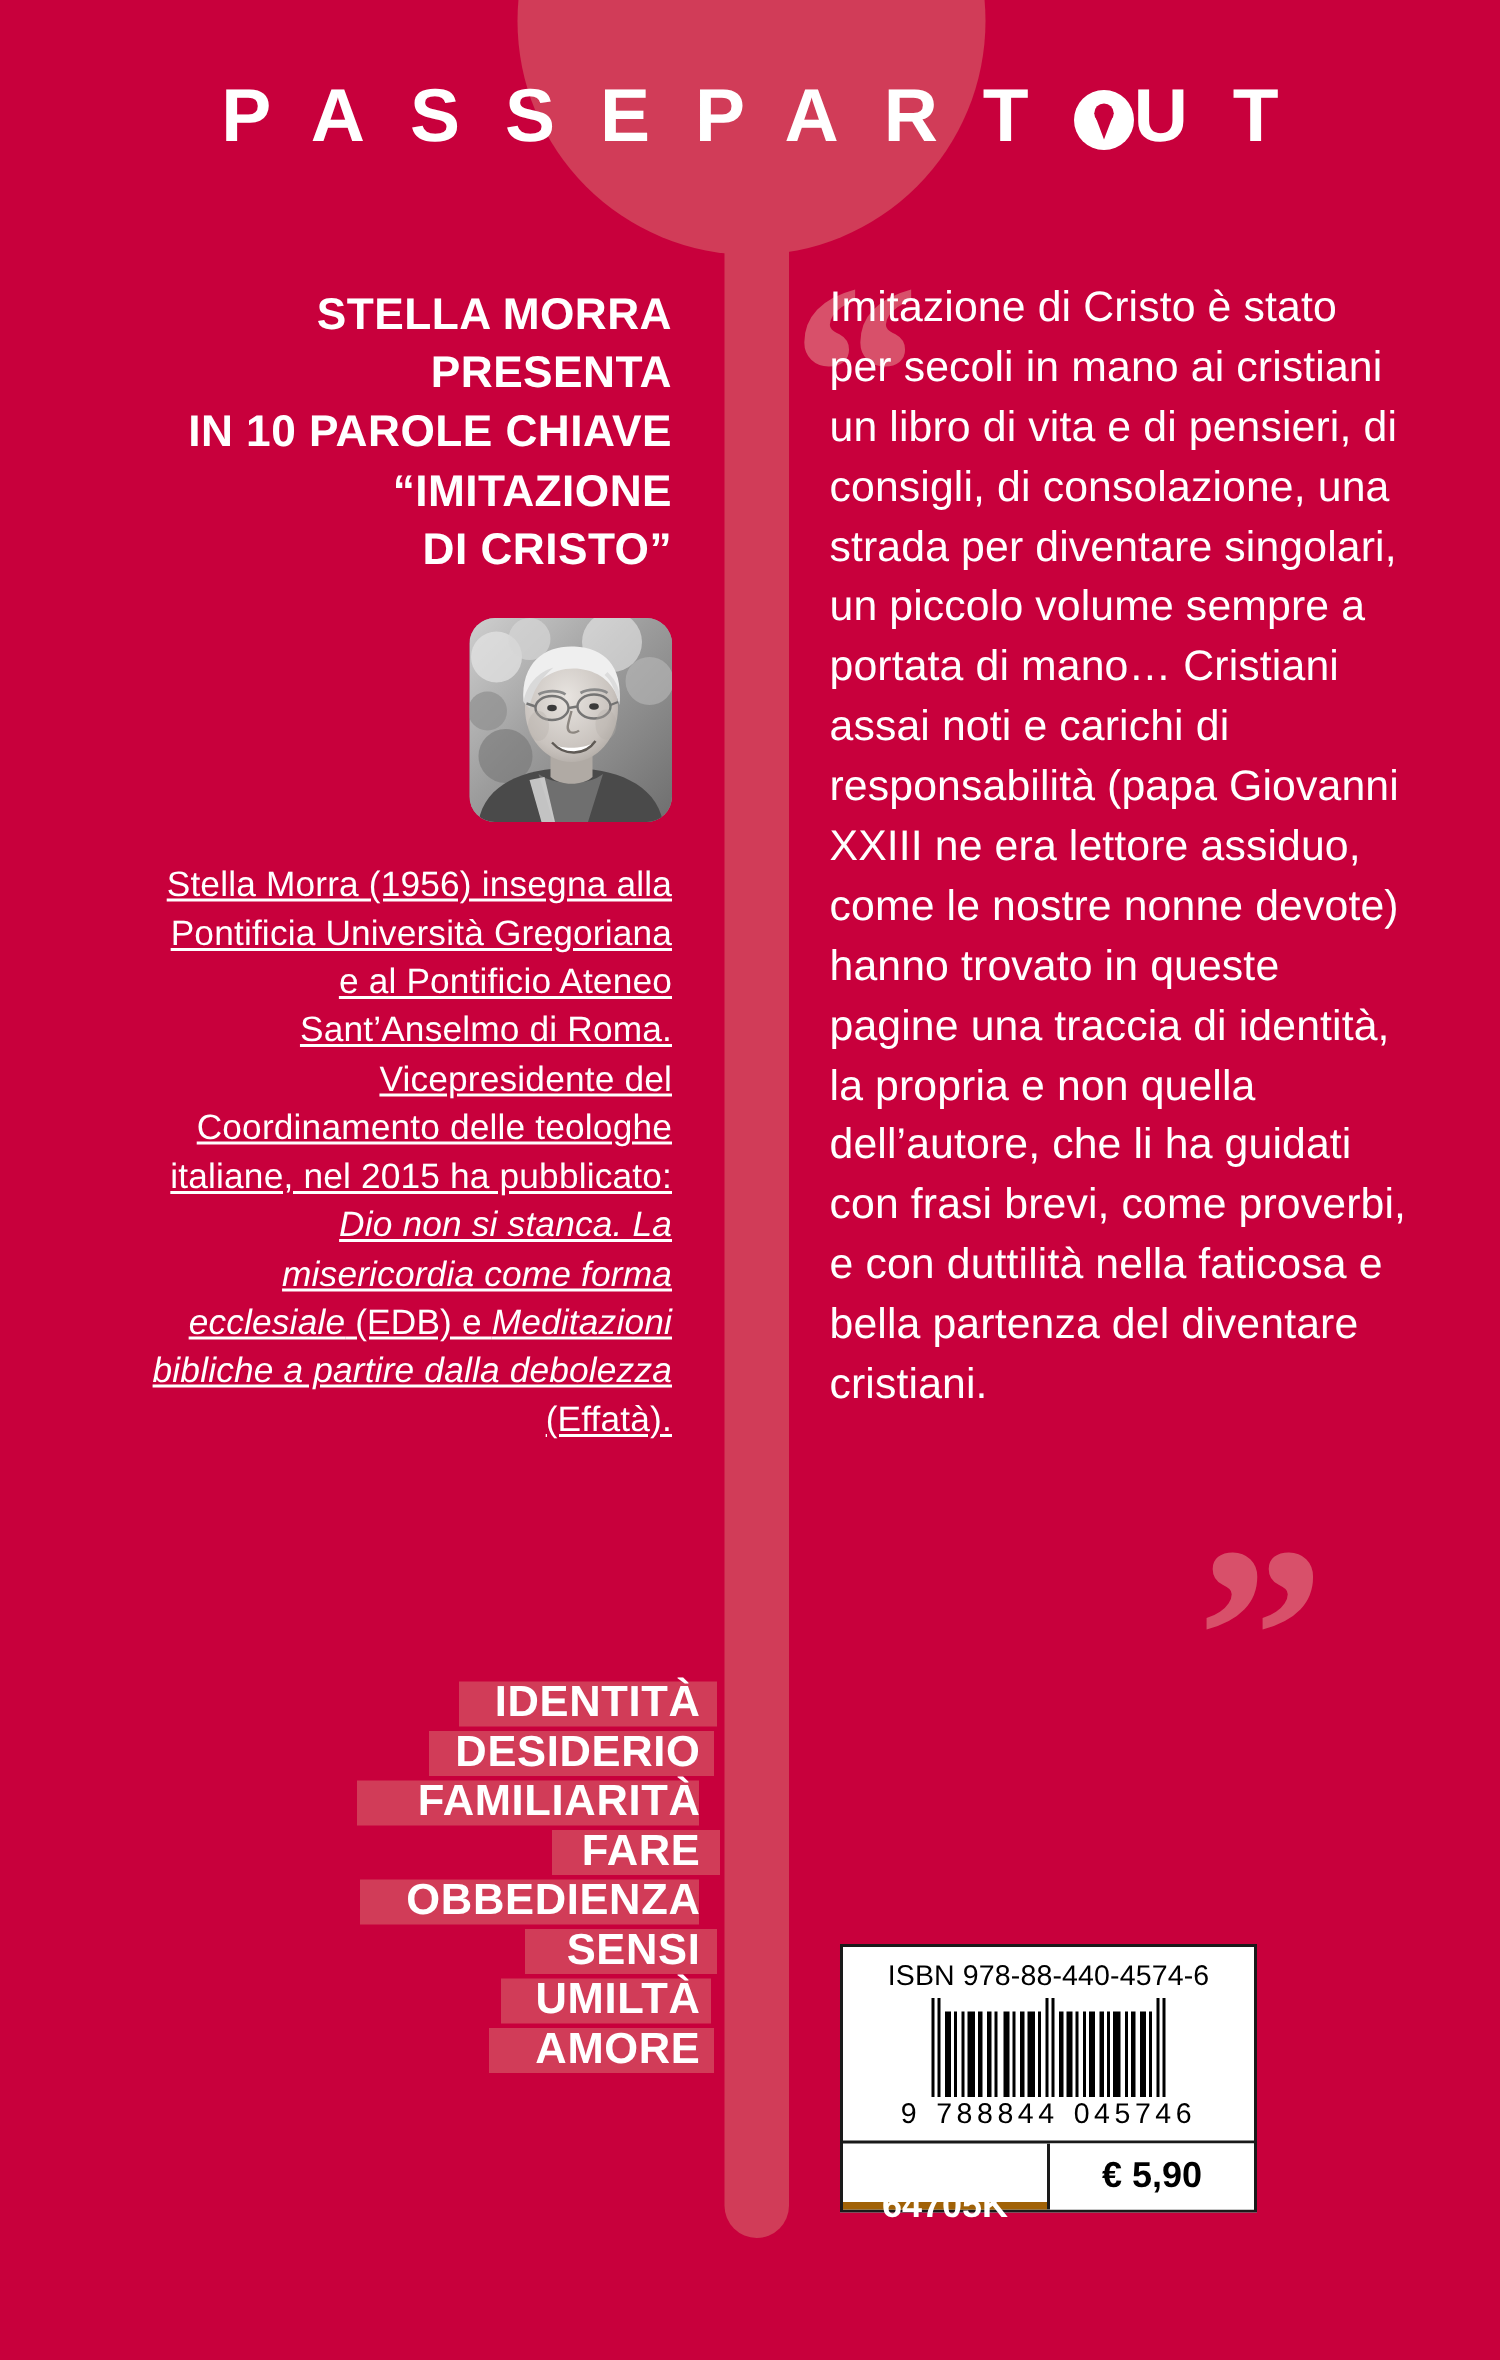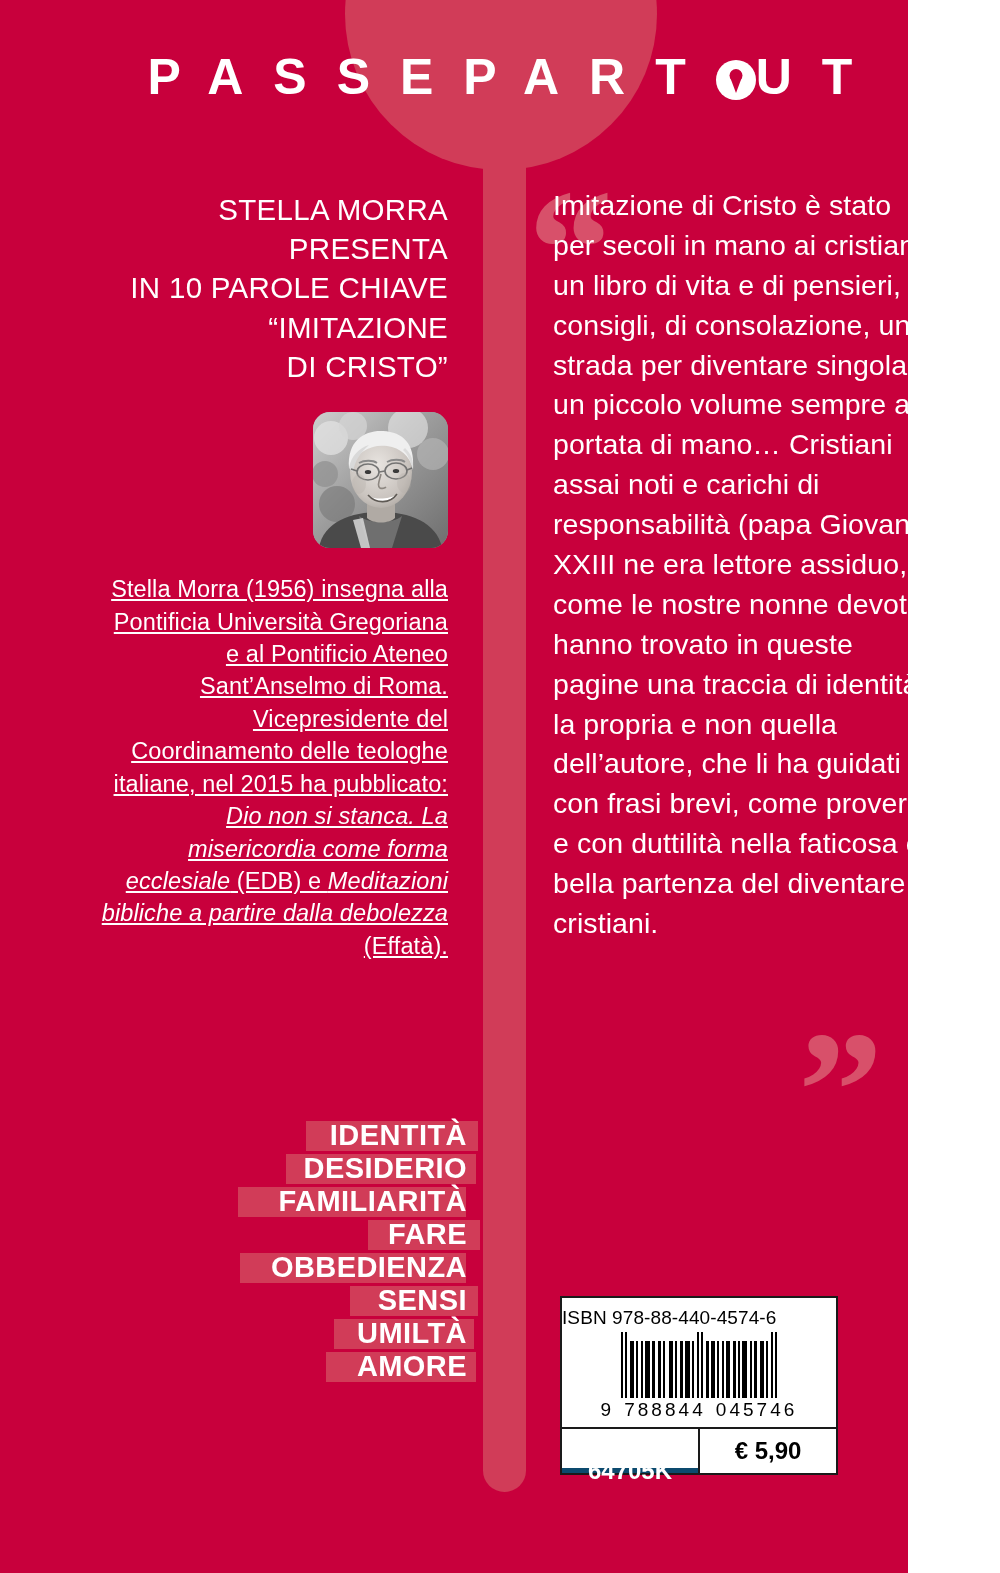--- a/index.html
+++ b/index.html
@@ -2,21 +2,21 @@
 <html><head>
 <meta charset="utf-8">
 <style>
   html, body {
     margin: 0;
     padding: 0;
     background: #ffffff;
   }
   .cover {
     position: relative;
-    width: 908px;
+    width: 1000px;
     height: 1573px;
     background: #C8003C;
     overflow: hidden;
     font-family: "Liberation Sans", sans-serif;
     -webkit-font-smoothing: antialiased;
   }
 
   
   .keyhole-head {
     position: absolute;
@@ -92,21 +92,21 @@
     position: absolute;
     left: 96px;
     top: 190px;
     width: 352px;
     text-align: right;
     color: #ffffff;
   }
   .presents {
     font-size: 29.5px;
     line-height: 1.33;
-    font-weight: normal;
+    font-weight: bold;
     letter-spacing: 0.01em;
   }
   .author-photo {
     margin: 26px 0 0 auto;
     width: 135px;
     height: 136px;
     border-radius: 17px;
     overflow: hidden;
     position: relative;
     background: #9a9a9a;
@@ -187,20 +187,21 @@
   .barcode-block {
     position: absolute;
     left: 560px;
     top: 1296px;
     width: 278px;
     background: #ffffff;
     border: 2px solid #1a1a1a;
     box-sizing: border-box;
   }
   .isbn-text {
+    text-align: center;
     font-size: 19px;
     color: #000000;
     padding: 9px 0 3px 0;
     letter-spacing: 0.005em;
   }
   .bars {
     display: flex;
     align-items: flex-end;
     justify-content: center;
     height: 66px;
@@ -220,21 +221,21 @@
   }
   .bc-digits span { display: inline-block; }
   .bc-digits .g { padding: 0 5px; }
   .price-row {
     display: flex;
     height: 44px;
     border-top: 2px solid #1a1a1a;
   }
   .code-cell {
     flex: 1 1 50%;
-    background: #0c4a6e;
+    background: #a16207;
     color: #ffffff;
     display: flex;
     align-items: center;
     justify-content: center;
     font-size: 24px;
     font-weight: bold;
     margin-top: 39px;
   }
   .price-cell {
     flex: 1 1 50%;

